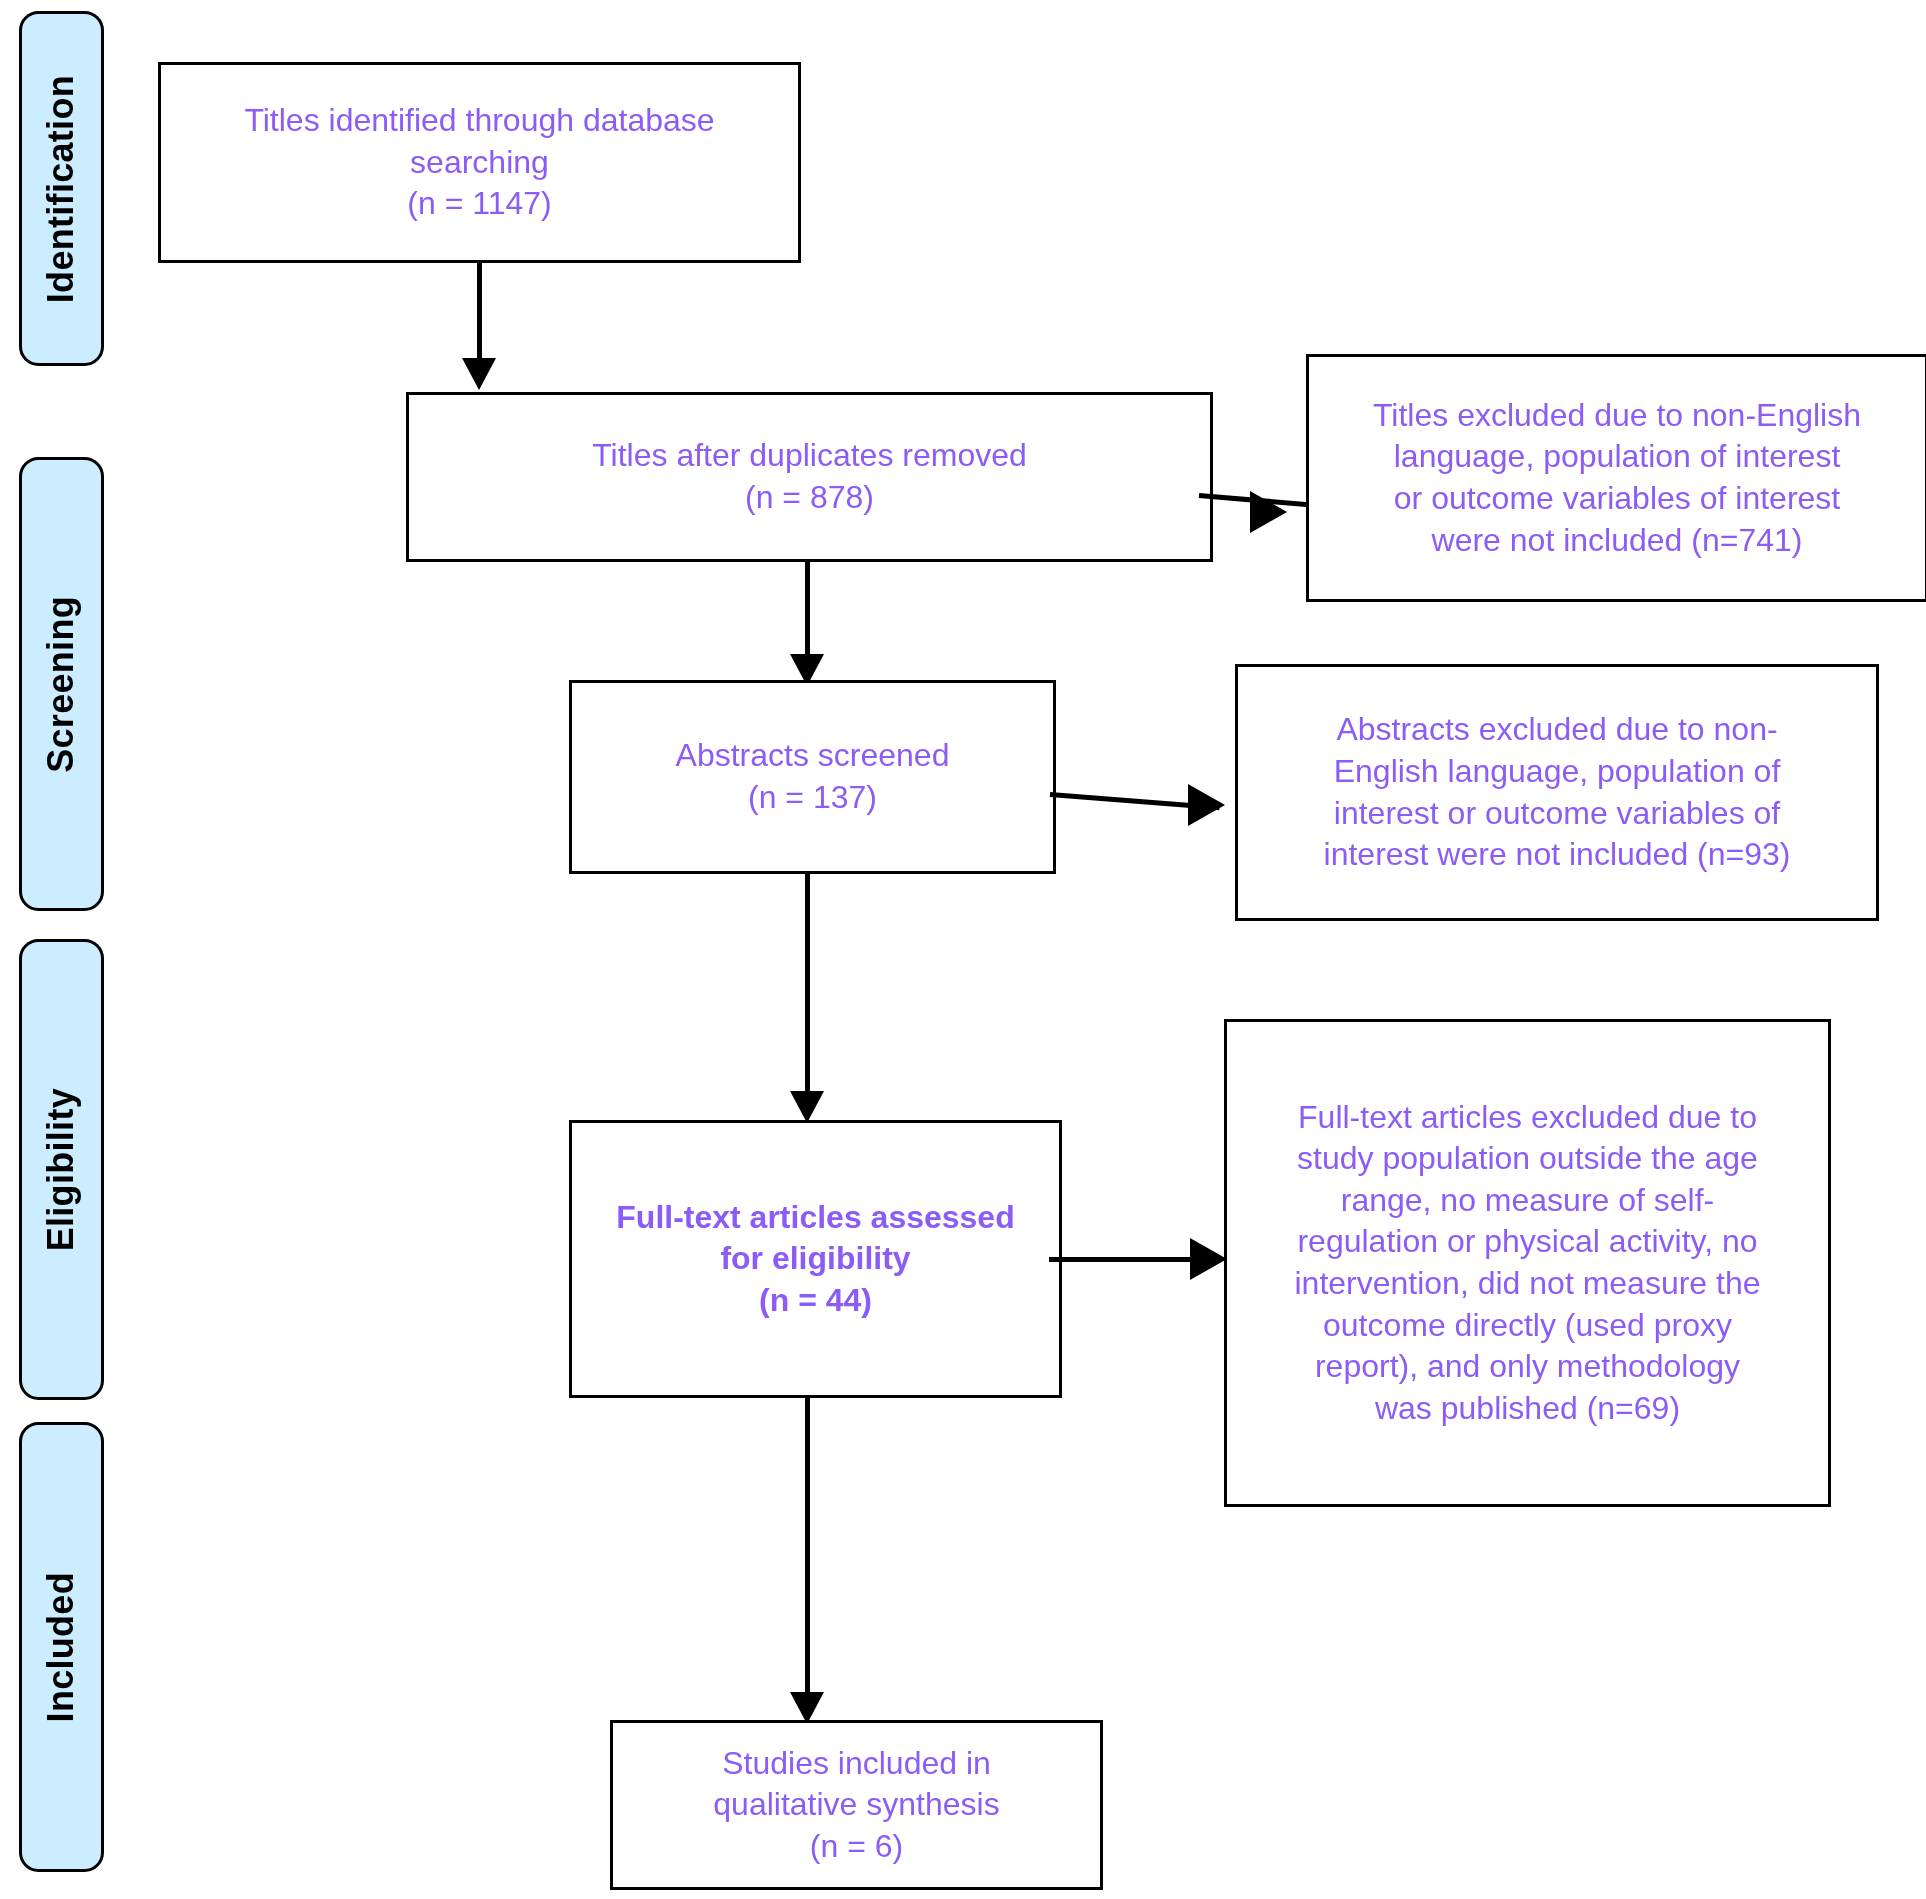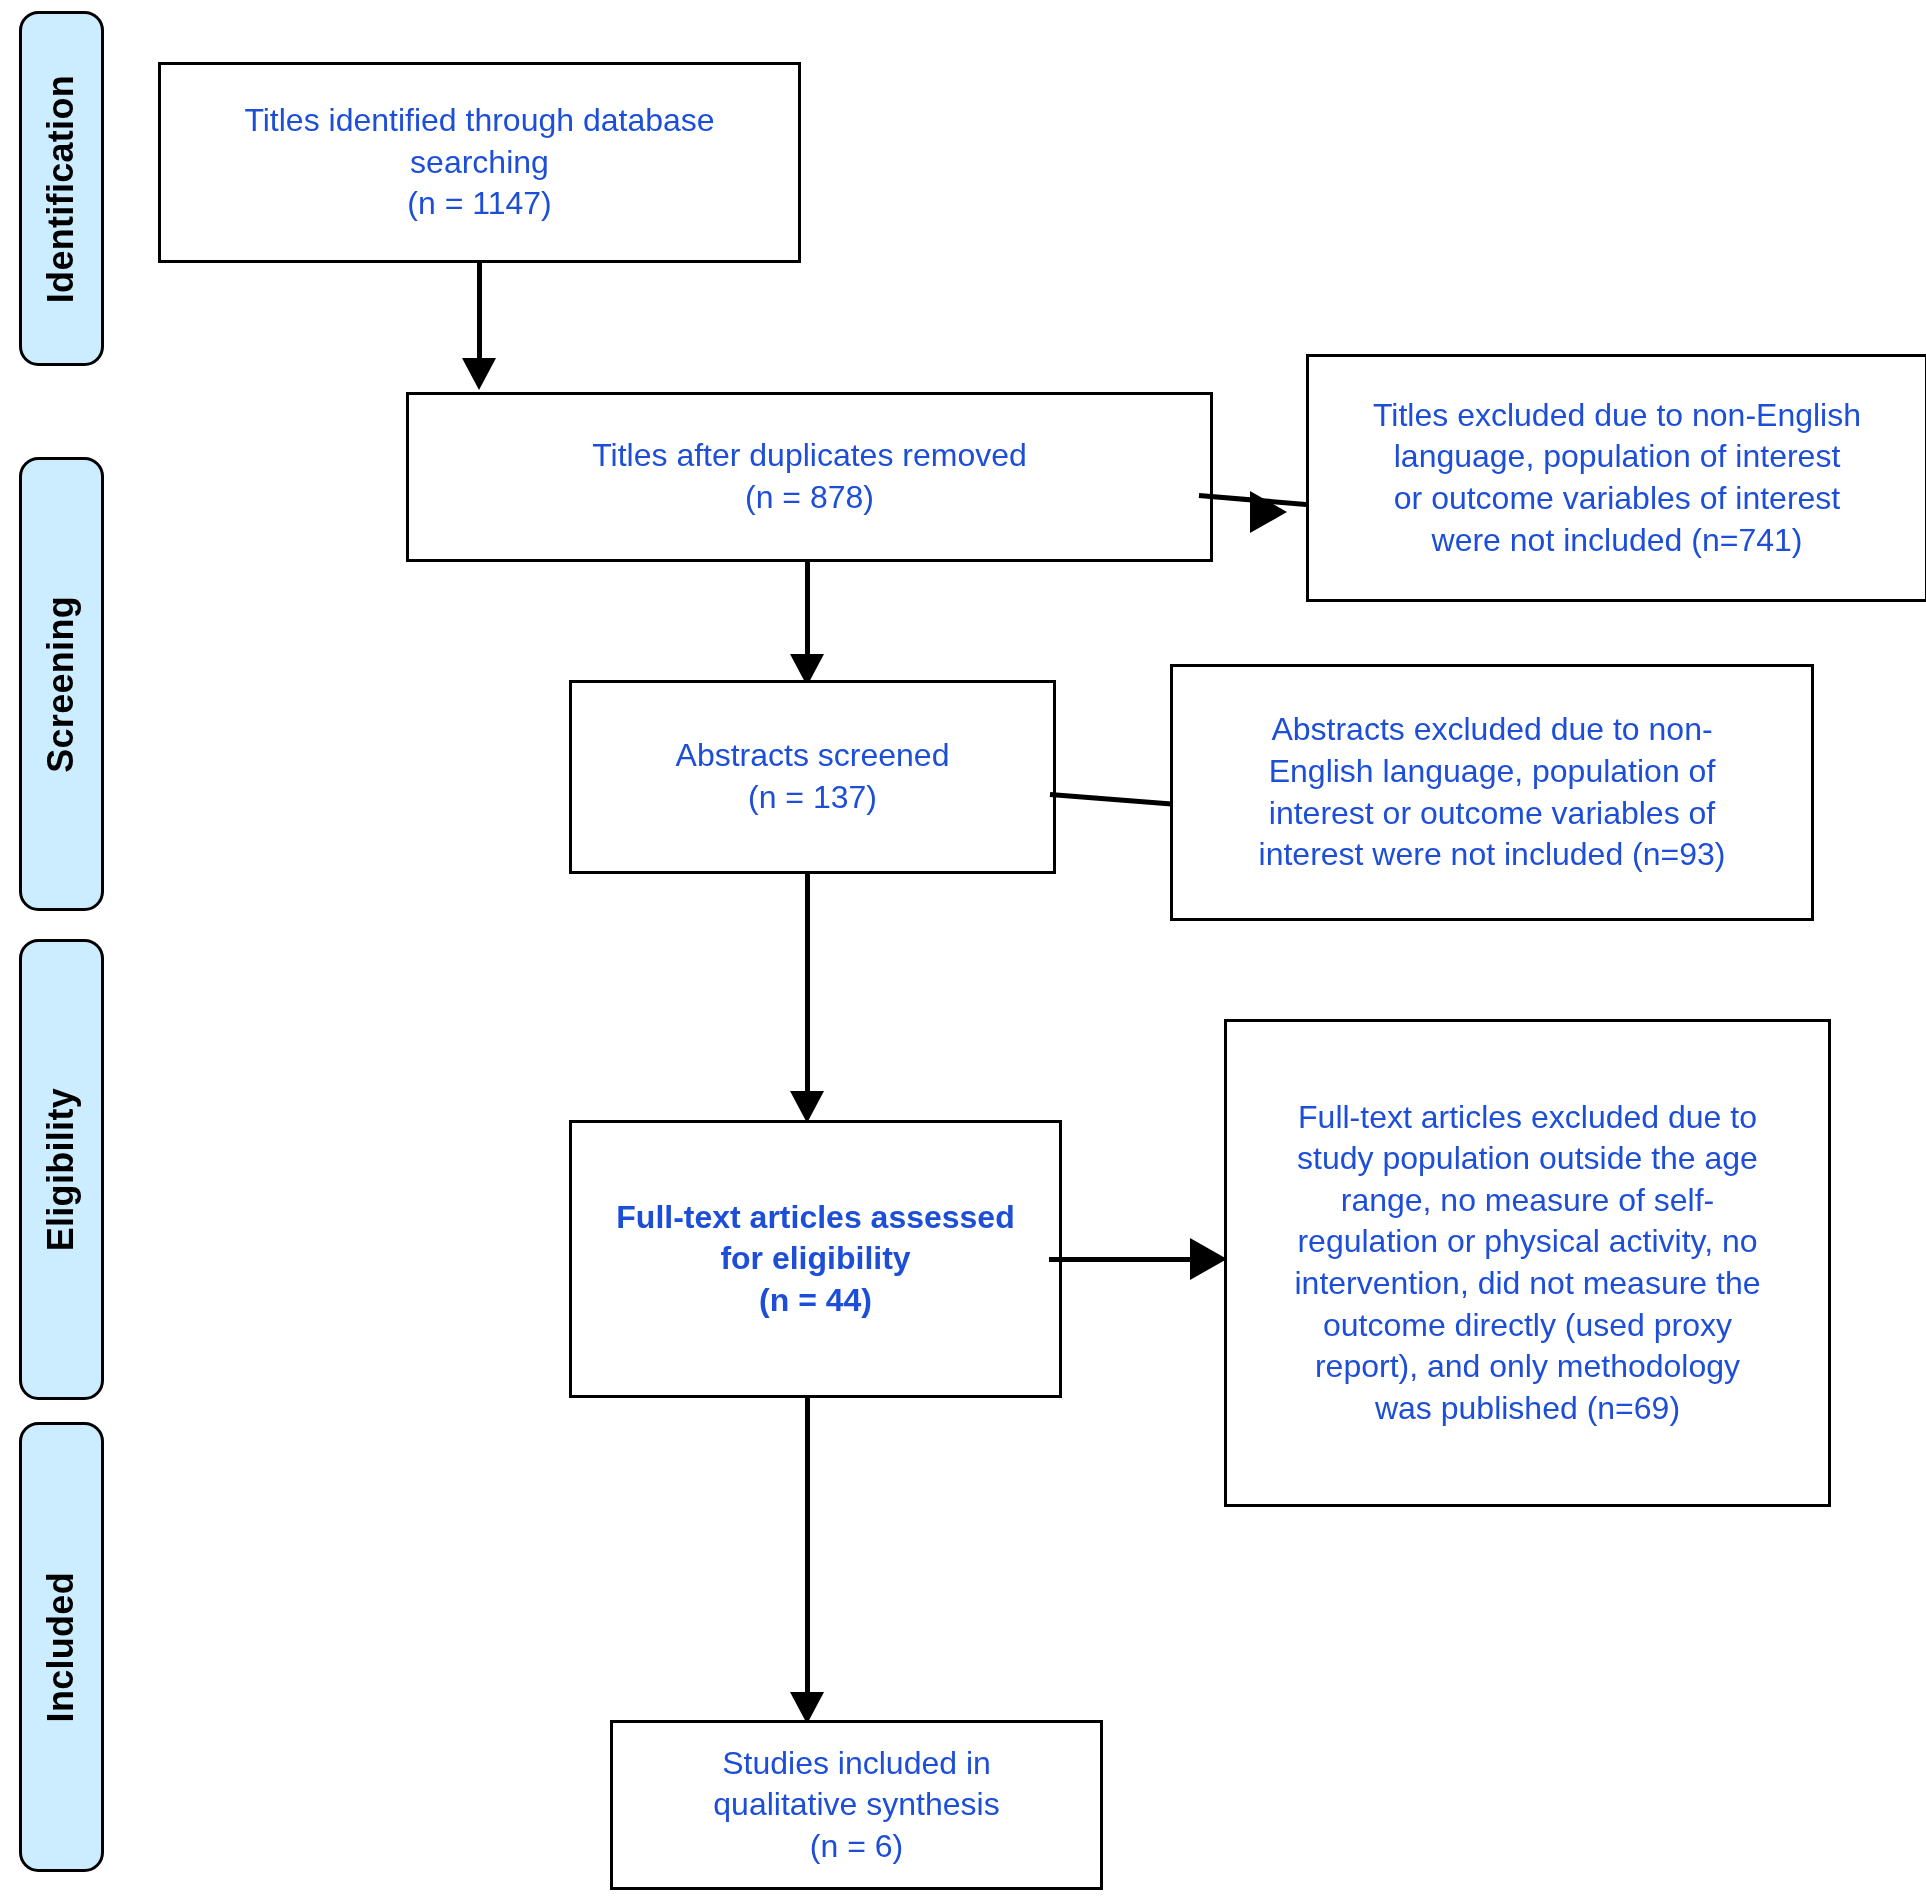--- a/index.html
+++ b/index.html
@@ -47,21 +47,21 @@
     border: 3.6px solid #000000;
     background: #ffffff;
     display: flex;
     align-items: center;
     justify-content: center;
     padding: 5.1px 13.4px;
   }
   .flow-box .box-text {
     font-size: 32px;
     line-height: 1.30;
-    color: #1d4ed8;
+    color: #8b5cf6;
     text-align: center;
     white-space: pre-line;
   }
   .flow-box.exclusion .box-text {
     text-align: center;
   }
 
   
   .connector-v {
     position: absolute;
@@ -140,21 +140,21 @@
   <div class="arrowhead-down" style="left:790px; top:654px;"></div>
 
   <div class="flow-box" style="left:569px; top:680px; width:487px; height:194px;">
     <div class="box-text">Abstracts screened
 (n = 137)</div>
   </div>
 
   <div class="connector-h" style="left:1050px; top:792px; width:170px; transform:rotate(4.5deg);"></div>
   <div class="arrowhead-right" style="left:1188px; top:784px;"></div>
 
-  <div class="flow-box exclusion" style="left:1170px; top:664px; width:644px; height:257px;">
+  <div class="flow-box exclusion" style="left:1235px; top:664px; width:644px; height:257px;">
     <div class="box-text">Abstracts excluded due to non-
 English language, population of
 interest or outcome variables of
 interest were not included (n=93)</div>
   </div>
 
   <div class="connector-v" style="left:805px; top:874px; height:221px;"></div>
   <div class="arrowhead-down" style="left:790px; top:1091px;"></div>
 
   <div class="flow-box" style="left:569px; top:1120px; width:493px; height:278px;font-weight:bold;">

